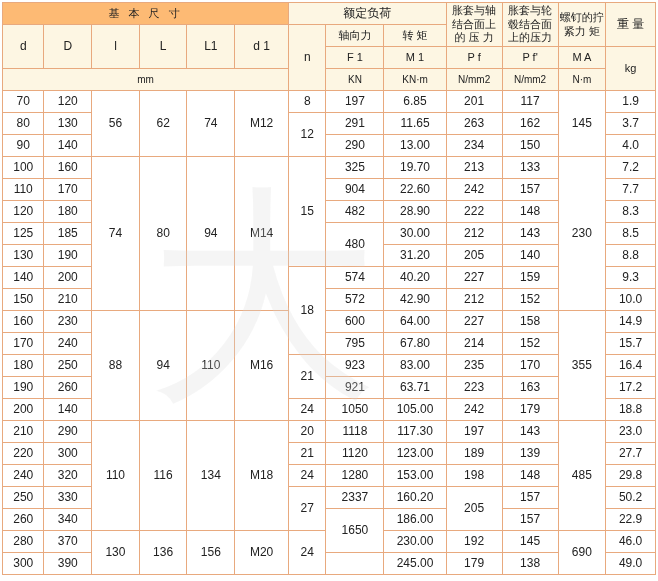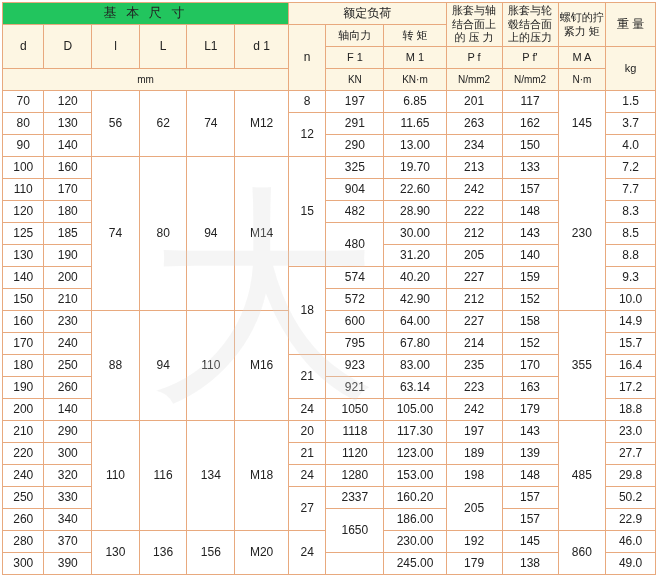--- a/index.html
+++ b/index.html
@@ -23,21 +23,21 @@
     text-align:center;
     vertical-align:middle;
     padding:0;
     font-weight:normal;
     font-size:12px;
     line-height:1.15;
     height:21px;
     background:#ffffff;
   }
   .hdr{background:#fdf6e3;}
-  .hdr-top{background:#22c55e;font-size:13px;letter-spacing:3px;margin-left:8px;}
+  .hdr-top{background:#fdba74;font-size:11px;letter-spacing:3px;margin-left:8px;}
   .small{font-size:11px;}
   .tiny{font-size:10px;}
   .num{font-family:"Liberation Sans",sans-serif;}
   .wm{
     position:absolute;
     left:148px;top:180px;
     width:210px;height:230px;
     pointer-events:none;
     opacity:.25;
     font-family:"DejaVu Serif",serif;
@@ -118,21 +118,21 @@
           <td class="num" rowspan="3">56</td>
           <td class="num" rowspan="3">62</td>
           <td class="num" rowspan="3">74</td>
           <td class="num" rowspan="3">M12</td>
           <td class="num">8</td>
           <td class="num">197</td>
           <td class="num">6.85</td>
           <td class="num">201</td>
           <td class="num">117</td>
           <td class="num" rowspan="3">145</td>
-          <td class="num">1.5</td>
+          <td class="num">1.9</td>
         </tr>
         <tr>
           <td class="num">80</td>
           <td class="num">130</td>
           <td class="num" rowspan="2">12</td>
           <td class="num">291</td>
           <td class="num">11.65</td>
           <td class="num">263</td>
           <td class="num">162</td>
           <td class="num">3.7</td>
@@ -245,21 +245,21 @@
           <td class="num">923</td>
           <td class="num">83.00</td>
           <td class="num">235</td>
           <td class="num">170</td>
           <td class="num">16.4</td>
         </tr>
         <tr>
           <td class="num">190</td>
           <td class="num">260</td>
           <td class="num">921</td>
-          <td class="num">63.14</td>
+          <td class="num">63.71</td>
           <td class="num">223</td>
           <td class="num">163</td>
           <td class="num">17.2</td>
         </tr>
         <tr>
           <td class="num">200</td>
           <td class="num">140</td>
           <td class="num">24</td>
           <td class="num">1050</td>
           <td class="num">105.00</td>
@@ -324,21 +324,21 @@
           <td class="num">280</td>
           <td class="num">370</td>
           <td class="num" rowspan="2">130</td>
           <td class="num" rowspan="2">136</td>
           <td class="num" rowspan="2">156</td>
           <td class="num" rowspan="2">M20</td>
           <td class="num" rowspan="2">24</td>
           <td class="num">230.00</td>
           <td class="num">192</td>
           <td class="num">145</td>
-          <td class="num" rowspan="2">860</td>
+          <td class="num" rowspan="2">690</td>
           <td class="num">46.0</td>
         </tr>
         <tr>
           <td class="num">300</td>
           <td class="num">390</td>
           <td class="num"></td>
           <td class="num">245.00</td>
           <td class="num">179</td>
           <td class="num">138</td>
           <td class="num">49.0</td>

